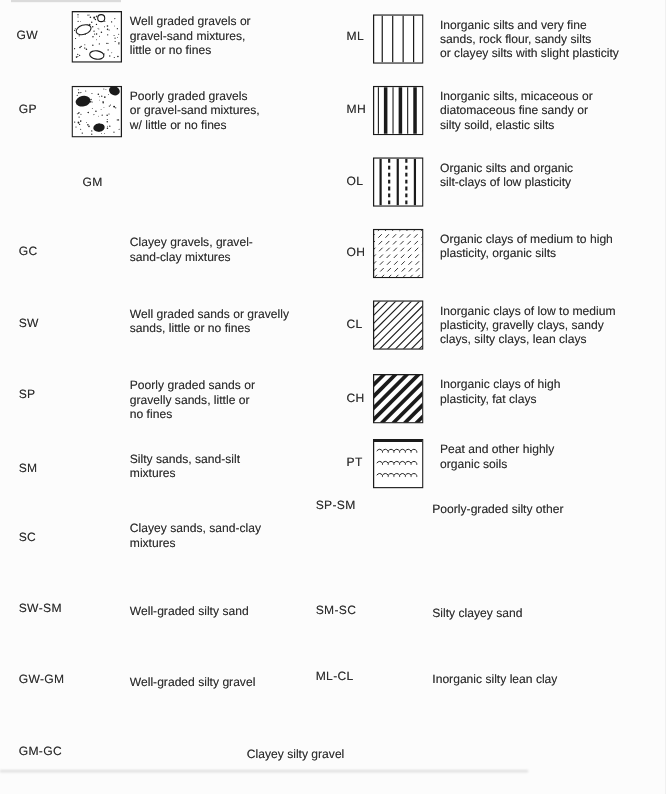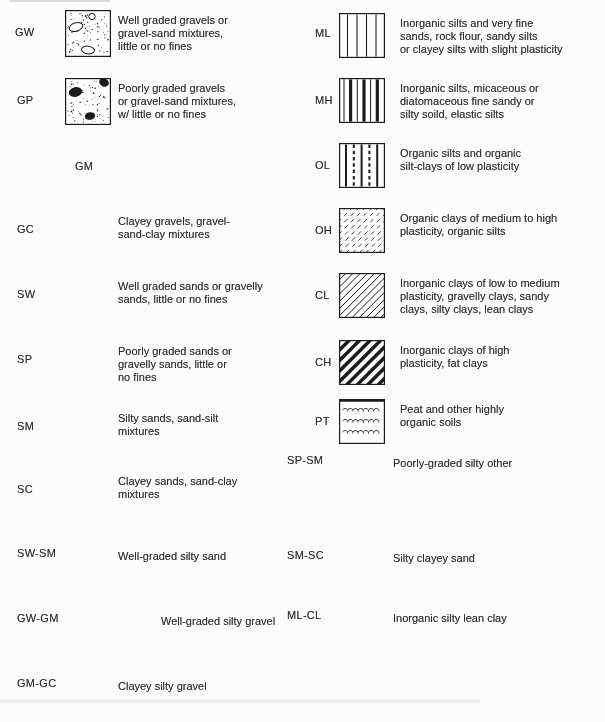--- a/index.html
+++ b/index.html
@@ -252,25 +252,25 @@
         <span class="code" style="left: 17px; top: 8px;">SC</span>
         <span class="desc" style="left: 118px; top: 0px; width: 195px;">Clayey sands, sand-clay
 mixtures</span>
       </div>
       <div class="row" style="top: 545px;">
         <span class="code" style="left: 17px; top: 2px;">SW-SM</span>
         <span class="desc" style="left: 118px; top: 5px; width: 195px;">Well-graded silty sand</span>
       </div>
       <div class="row" style="top: 610px;">
         <span class="code" style="left: 17px; top: 2px;">GW-GM</span>
-        <span class="desc" style="left: 118px; top: 5px; width: 195px; margin-left: 43px;">Well-graded silty gravel</span>
+        <span class="desc" style="left: 118px; top: 5px; width: 195px;">Well-graded silty gravel</span>
       </div>
       <div class="row" style="top: 675px;">
         <span class="code" style="left: 17px; top: 2px;">GM-GC</span>
-        <span class="desc" style="left: 118px; top: 5px; width: 195px;">Clayey silty gravel</span>
+        <span class="desc" style="left: 118px; top: 5px; width: 195px; text-align: right;">Clayey silty gravel</span>
       </div>
     </div>
   <div>
       <div class="row" style="top: 13px;">
         <span class="code" style="left: 315px; top: 14px;">ML</span>
         <span class="swatch" style="left: 339px;"><svg width="46" height="45" viewBox="0 0 46 45">
             <defs>
               <clipPath id="cp3">
                 <rect x="1" y="1" width="44" height="43"></rect>
               </clipPath>

